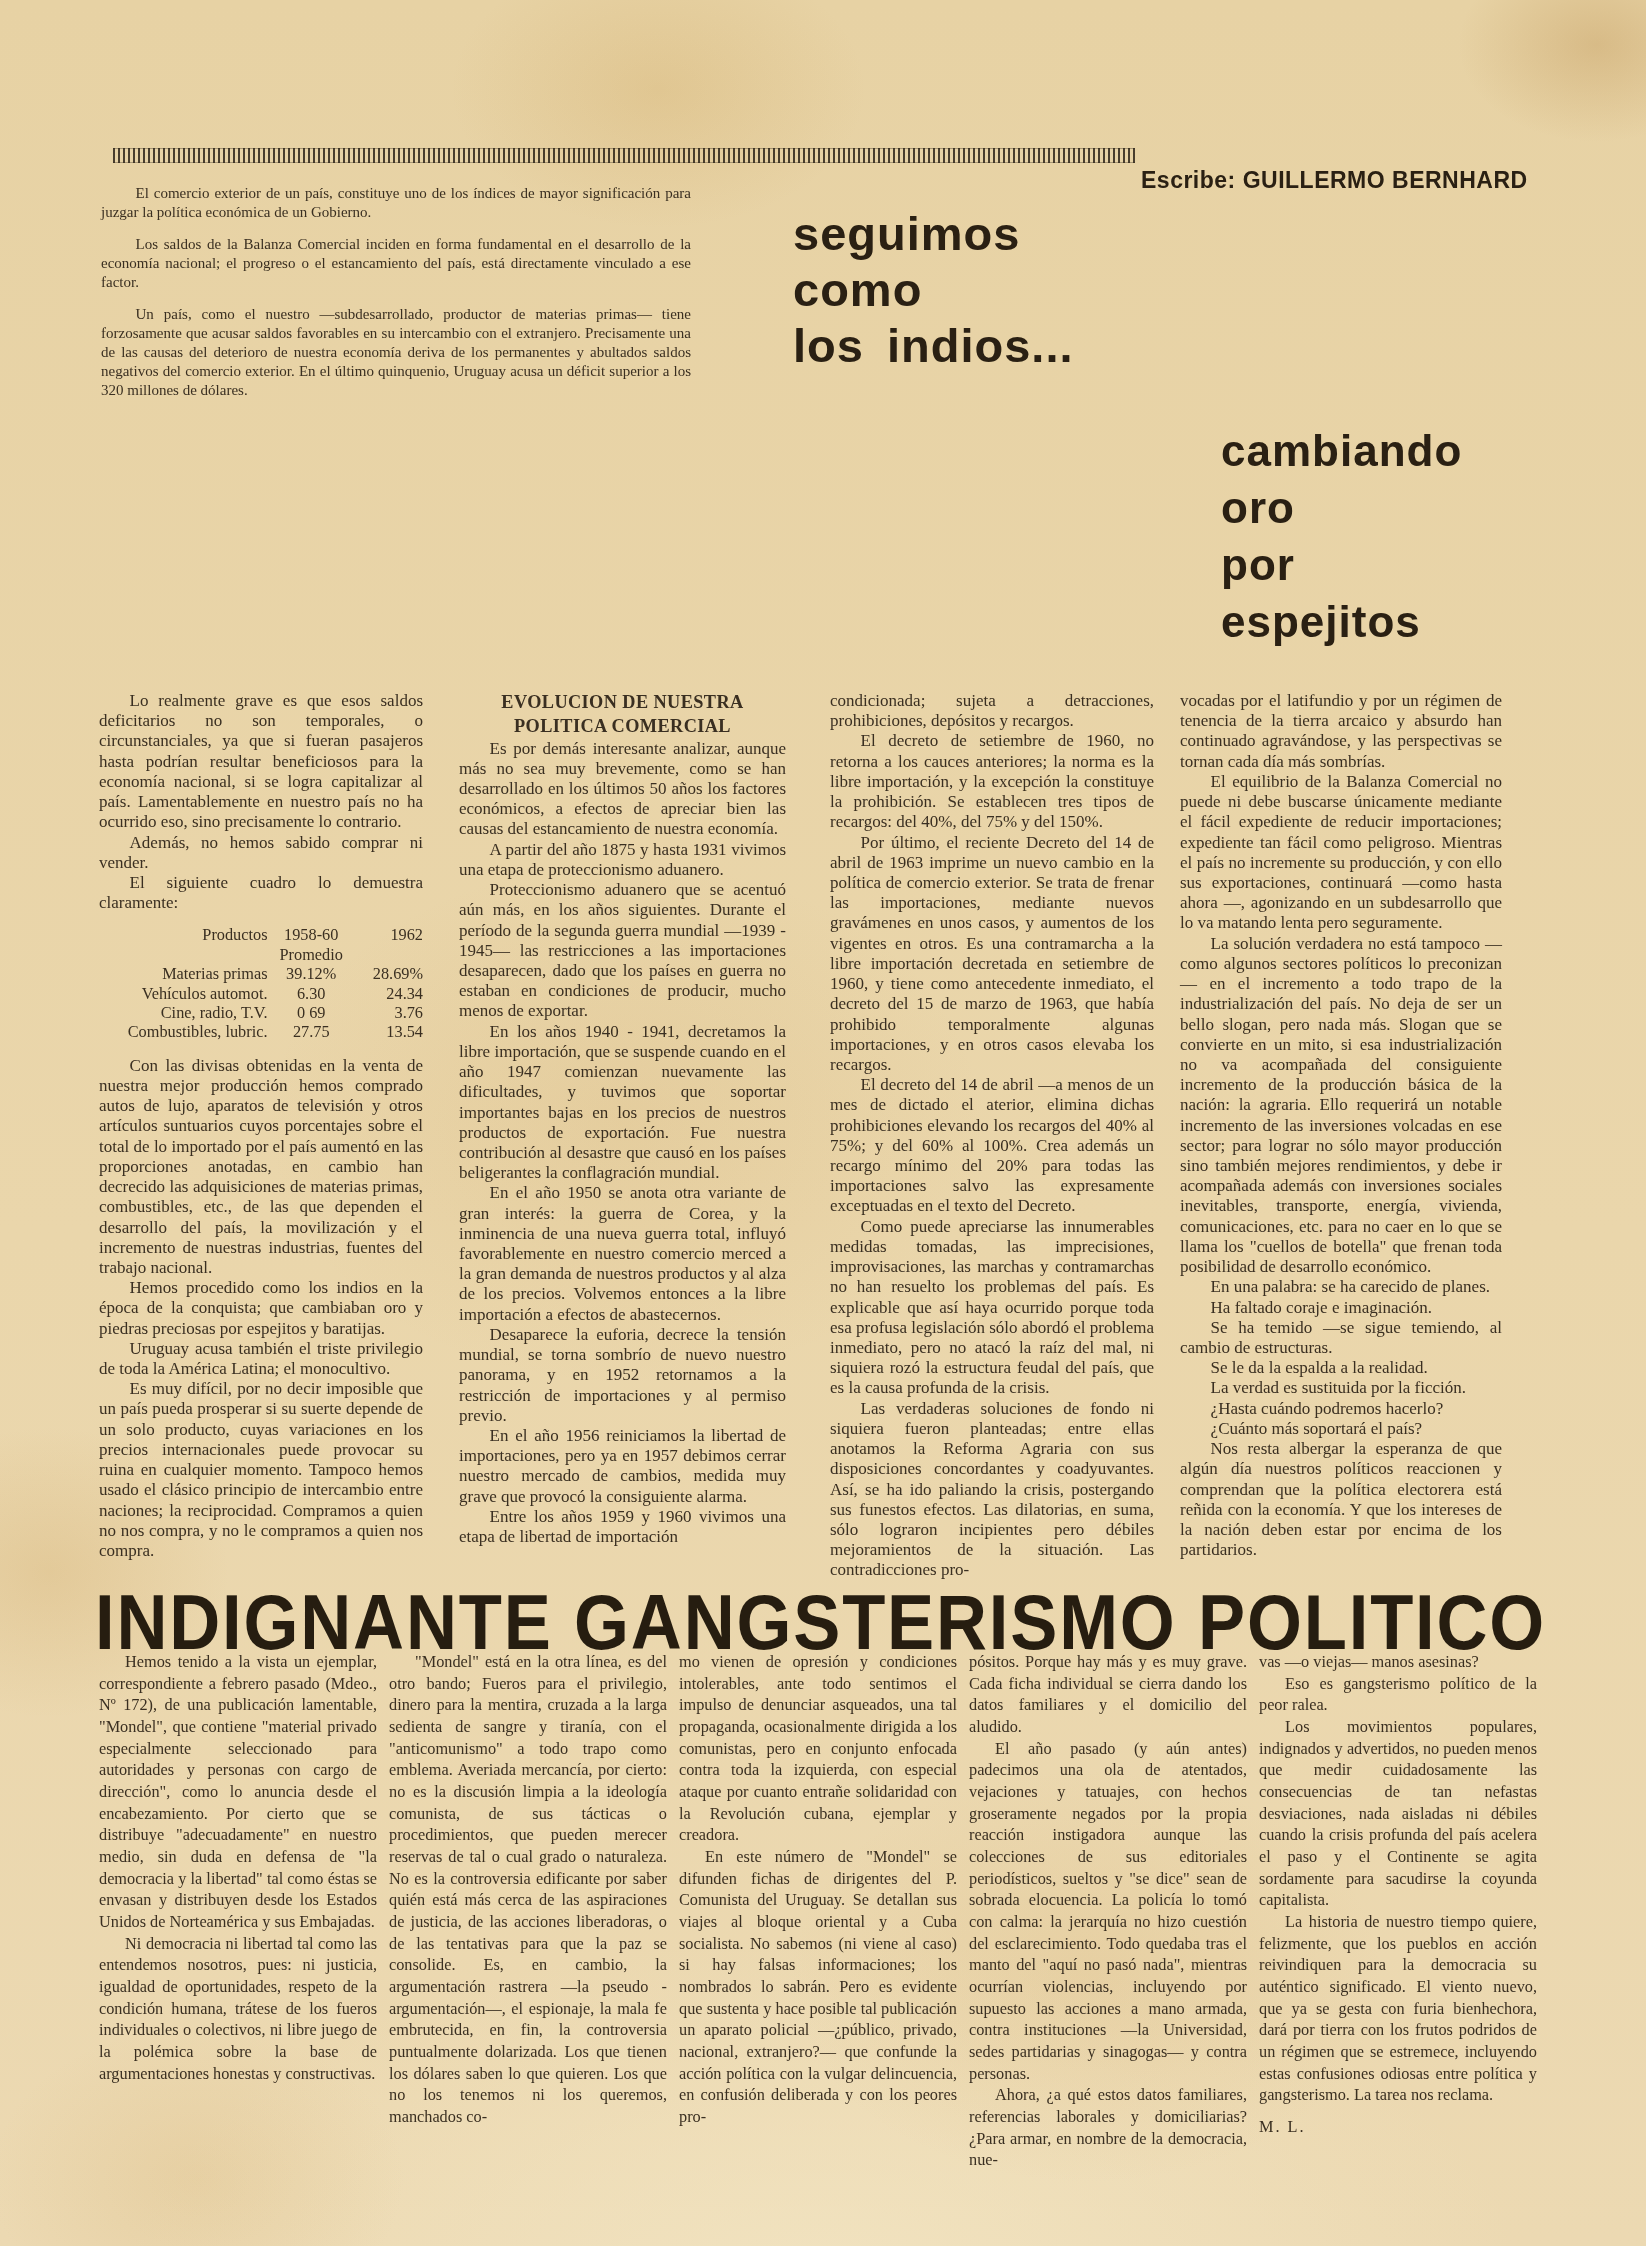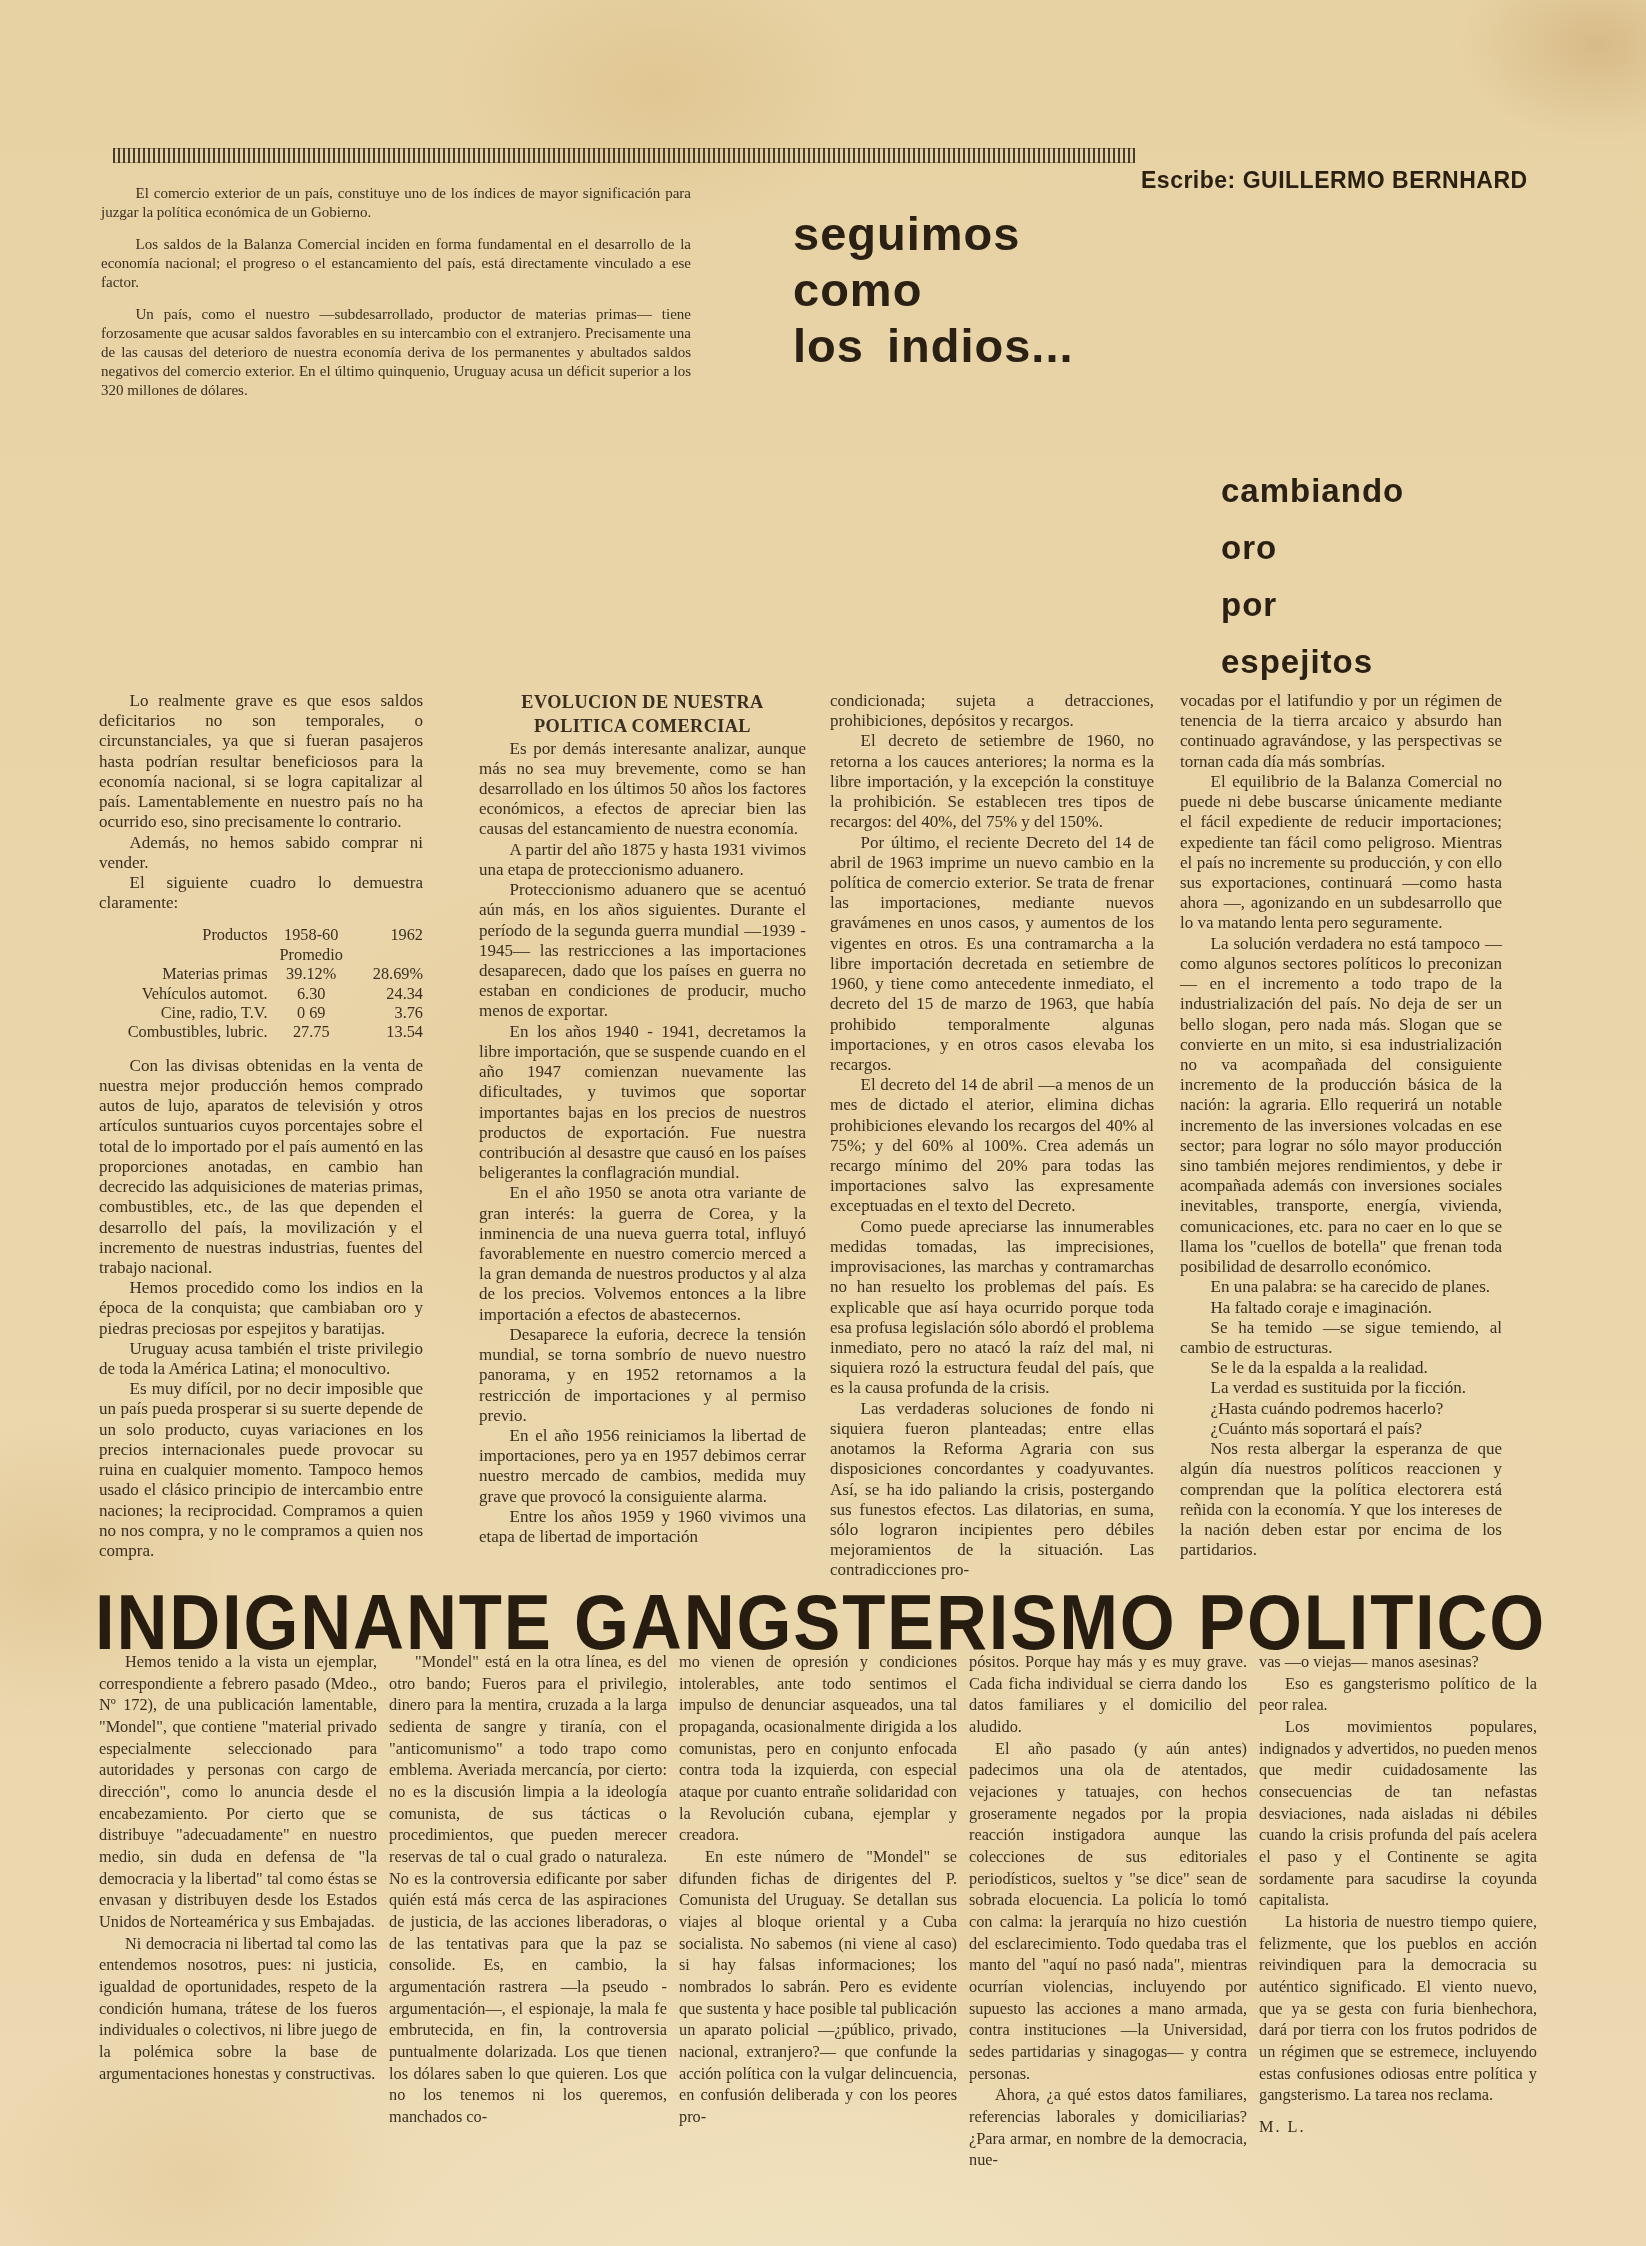--- a/index.html
+++ b/index.html
@@ -28,37 +28,37 @@
     position:absolute;left:1141px;top:131px;
     font-family:"Liberation Sans",sans-serif;font-weight:700;font-size:23px;
     letter-spacing:0.5px;color:#2a2013;white-space:nowrap;margin-top:36px;
   }
   
   .display-head{
     position:absolute;font-family:"Liberation Sans",sans-serif;font-weight:700;
     color:#2a2013;letter-spacing:1px;word-spacing:9px;
   }
   #headline-seguimos{left:793px;top:206px;font-size:47px;line-height:56px;}
-  #headline-cambiando{left:1221px;top:422px;font-size:33px;line-height:57px;margin-top:40px;}
+  #headline-cambiando{left:1221px;top:422px;font-size:44px;line-height:57px;}
   #gangster{position:absolute;left:93px;top:1584px;width:1463px;height:77px;}
   #gangster text{
     font-family:"Liberation Sans",sans-serif;font-weight:900;font-size:78px;
     fill:#261d10;letter-spacing:2px;
   }
   
   #intro{position:absolute;left:101px;top:184px;width:590px;
     font-size:15px;line-height:1.27;text-align:justify;}
   #intro p{margin:0 0 13px 0;text-indent:2.3em;}
   
   .serif-col{position:absolute;text-align:justify;}
   .serif-col p{margin:0;text-indent:1.8em;}
   .serif-col p.cont{text-indent:0;}
   #col1,#col2,#col3,#col4{top:691px;width:324px;font-size:17px;line-height:1.19;}
   #col1{left:99px;}
-  #col2{left:479px;width:327px;}
+  #col2{left:459px;width:327px;}
   #col3{left:830px;}
   #col4{left:1180px;width:322px;}
   .evo-header{
     font-weight:700;text-align:center;font-size:18.3px;line-height:1.3;
     margin:0 0 14px 0;letter-spacing:0.4px;
   }
   
   #products-table{width:100%;border-collapse:collapse;margin:12px 0 14px 0;font-size:16.3px;}
   #products-table th,#products-table td{padding:0;font-weight:400;vertical-align:top;}
   #products-table th{font-weight:400;}

